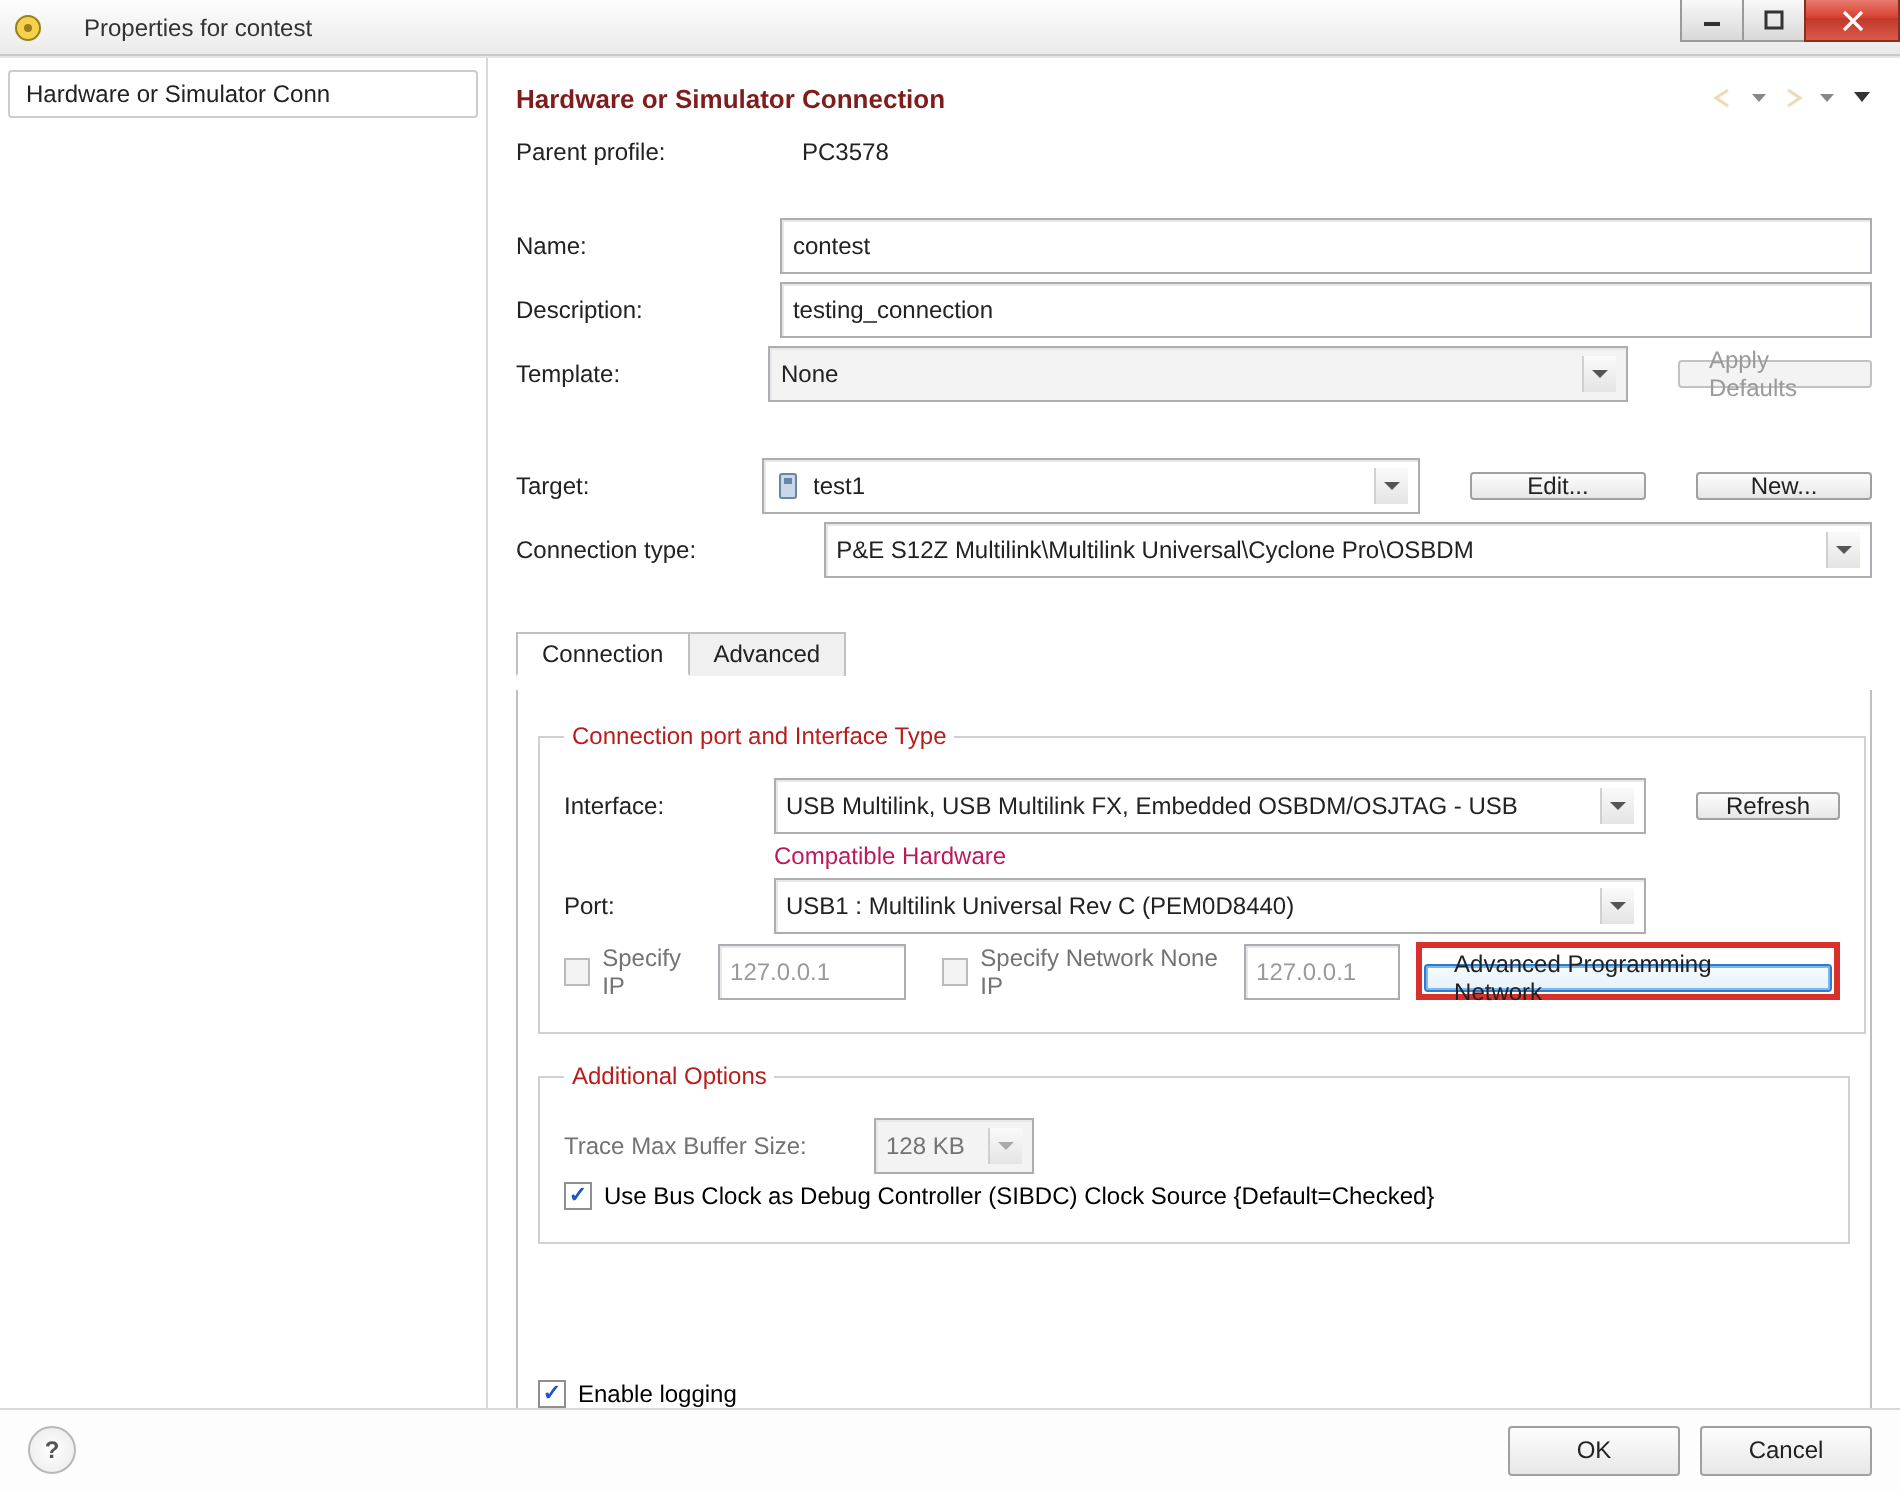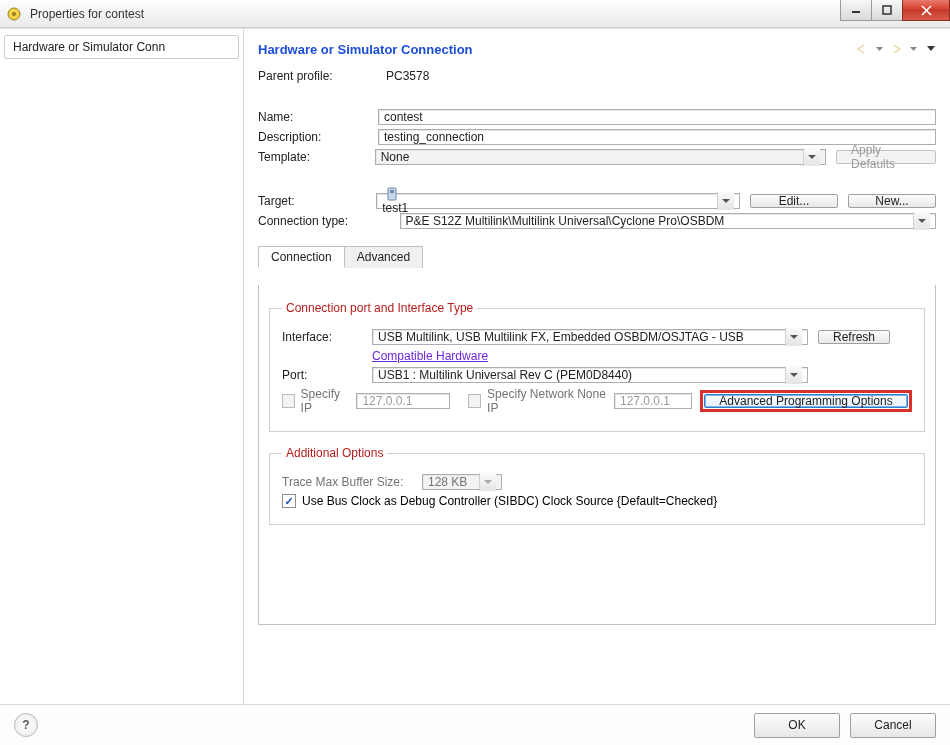--- a/index.html
+++ b/index.html
@@ -6,21 +6,21 @@
   html, body { margin:0; padding:0; width:950px; height:745px; background:#fff; overflow:hidden; }
 
   
   .titlebar {
     height:28px;
     background:linear-gradient(#fdfdfd,#eaeaea);
     border-bottom:1px solid #c9c9c9;
     display:flex; align-items:center; padding-left:6px;
     position:relative;
   }
-  .titlebar .title { margin-left:8px; color:#333; }
+  .titlebar .title { margin-left:20px; color:#333; }
   .titlebar .app-icon { width:16px; height:16px; }
   .win-btns { display:flex; position:absolute; right:0; top:0; height:21px; }
   .win-btn {
     width:32px; height:21px;
     border:1px solid #9a9a9a; border-top:none;
     background:linear-gradient(#f8f8f8,#d9d9d9);
     display:flex; align-items:center; justify-content:center; margin-left:-1px;
   }
   .win-btn.close {
     width:48px;
@@ -37,81 +37,81 @@
     width:244px; border-right:1px solid #d8d8d8; background:#fff;
     padding-top:6px;
   }
   .side-item {
     margin:0 4px; padding:4px 8px; border:1px solid #ccc; border-radius:2px;
     background:#fff; color:#222; white-space:nowrap; overflow:hidden;
   }
   .main-panel { flex:1; padding:12px 14px 10px 14px; overflow:hidden; }
 
   .main-header { display:flex; align-items:center; justify-content:space-between; }
-  .main-header h1 { font-size:13px; font-weight:600; margin:0 0 8px 0; color:#1d4ed8; }
+  .main-header h1 { font-size:13px; font-weight:600; margin:0 0 8px 0; color:#7f1d1d; }
   .nav-arrows { display:flex; gap:4px; align-items:center; color:#6e6e6e; margin-bottom:8px; }
   .nav-arrow { width:16px; height:16px; display:flex; align-items:center; justify-content:center; }
   .nav-arrow.disabled { opacity:.4; }
   .nav-drop { width:10px; height:10px; display:flex; align-items:center; justify-content:center; }
 
-  .row { display:flex; align-items:center; margin:4px 0; gap:10px; }
+  .row { display:flex; align-items:center; margin:4px 0; gap:25px; }
   .label { width:118px; color:#222; }
   .value { color:#222; }
 
   input[type=text], .select {
-    height:16px; border:1px solid #abadb3; padding:0 5px; background:#fff;
+    height:28px; border:1px solid #abadb3; padding:0 5px; background:#fff;
     color:#222; outline:none; box-shadow:inset 1px 1px 0 #e8e8e8;
   }
   input[type=text].wide { width:598px; }
   .select {
     display:flex; align-items:center; justify-content:space-between;
     background:#fff; cursor:default;
   }
   .select.pale { background:#f3f3f3; }
   .select .sel-text { overflow:hidden; text-overflow:ellipsis; white-space:nowrap; }
   .dropdown-btn {
     width:17px; height:18px; border-left:1px solid #d0d0d0;
     display:flex; align-items:center; justify-content:center;
     background:linear-gradient(#fafafa,#e4e4e4);
   }
   .drive-icon{ width:14px; height:14px; margin-right:6px; flex:0 0 auto; }
-  .select .left { display:flex; align-items:center; min-width:0;flex-direction:column; }
+  .select .left { display:flex; align-items:center; min-width:0; }
 
   .btn {
     height:14px; padding:0 14px; border:1px solid #a0a0a0; border-radius:2px;
     background:linear-gradient(#fdfdfd,#e7e7e7);
     color:#222; display:inline-flex; align-items:center; justify-content:center;
     min-width:70px;
   }
   .btn.disabled { color:#9a9a9a; border-color:#c2c2c2; background:#f3f3f3; }
   .btn.wide { min-width:88px; }
   .btn.focus {
     border-color:#2d7bcd;
     box-shadow:0 0 0 1px #7db7ec inset;
     background:linear-gradient(#f6fbff,#e6f2fd);
   }
 
   
   .tabs { margin-top:18px; border:1px solid #c0c0c0; padding:10px; border-top:none; position:relative; min-height:340px;}
-  .tab-strip { display:flex; position:relative; top:1px; }
+  .tab-strip { display:flex; position:relative; top:11px; }
   .tab {
     padding:3px 12px; border:1px solid #c0c0c0; background:#fff; border-bottom:none;
     margin-right:-1px; color:#222;
   }
   .tab.active { background:#fff; border-bottom:1px solid #fff; z-index:2; }
   .tab.inactive { background:#f0f0f0; }
 
   fieldset.group {
     border:1px solid #d0d0d0; padding:10px 12px 12px 12px; margin:6px 0 14px 0;
   }
   fieldset.group legend { padding:0 4px; color:#b91c1c; font-size:12px; }
 
   .sub-label { width:80px; color:#222; }
 
-  .link { color:#6d28d9; text-decoration:underline; }
+  .link { color:#be185d; }
 
   .cb { width:14px; height:14px; border:1px solid #8f8f8f; background:#fff; display:inline-flex; align-items:center; justify-content:center; margin-right:6px; }
   .cb.disabled { border-color:#bbb; background:#f3f3f3; }
   .cb.checked::after { content:"✓"; font-size:11px; color:#1a56c4; line-height:1; font-weight:bold; }
 
   .disabled-text { color:#737373; }
 
   .red-box { border:3px solid #d9302c; padding:1px; }
 
   
@@ -315,21 +315,21 @@
             <input type="text" style="width: 94px; color: rgb(154, 154, 154);" disabled="" value="127.0.0.1">
 
             <span style="display:flex;align-items:center;margin-left:10px;">
               <span class="cb disabled"></span>
               <span class="disabled-text">Specify Network None IP</span>
             </span>
             <input type="text" style="width: 78px; color: rgb(154, 154, 154);" disabled="" value="127.0.0.1">
 
             <span class="red-box" style="margin-left:auto;">
               <div class="btn focus" style="min-width:204px;">
-                <span>Advanced Programming Options</span>
+                <span>Advanced Programming Network</span>
               </div>
             </span>
           </div>
         </fieldset>
 
         <fieldset class="group">
           <legend>Additional Options</legend>
 
           <div class="row">
             <span class="disabled-text" style="width:130px;">Trace Max Buffer Size:</span>
@@ -346,20 +346,26 @@
           <div class="row">
             <span style="display:flex;align-items:center;">
               <span class="cb checked"></span>
               <span>Use Bus Clock as Debug Controller (SIBDC) Clock Source {Default=Checked}</span>
             </span>
           </div>
         </fieldset>
 
         <div style="height:50px;"></div>
 
+        <div class="row">
+          <span style="display:flex;align-items:center;">
+            <span class="cb checked"></span>
+            <span>Enable logging</span>
+          </span>
+        </div>
       </div>
     </div>
 
   </div>
 </div>
 
 <div class="footer">
   <div class="help-btn">
     <svg width="12" height="12">
       <text x="6" y="10" text-anchor="middle" font-size="11" font-weight="bold" fill="#555">?</text>

